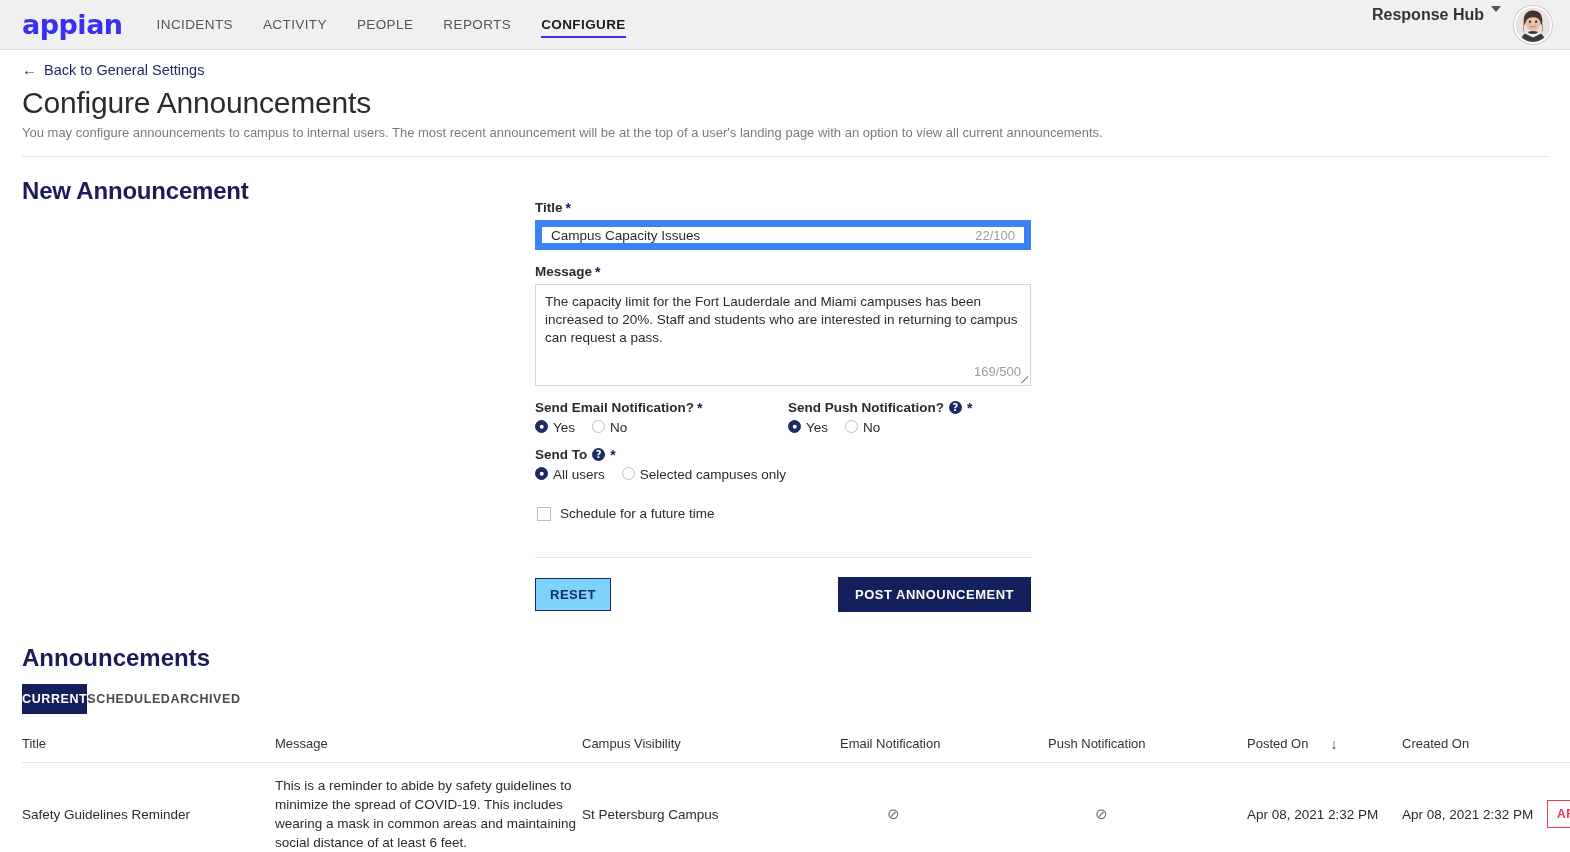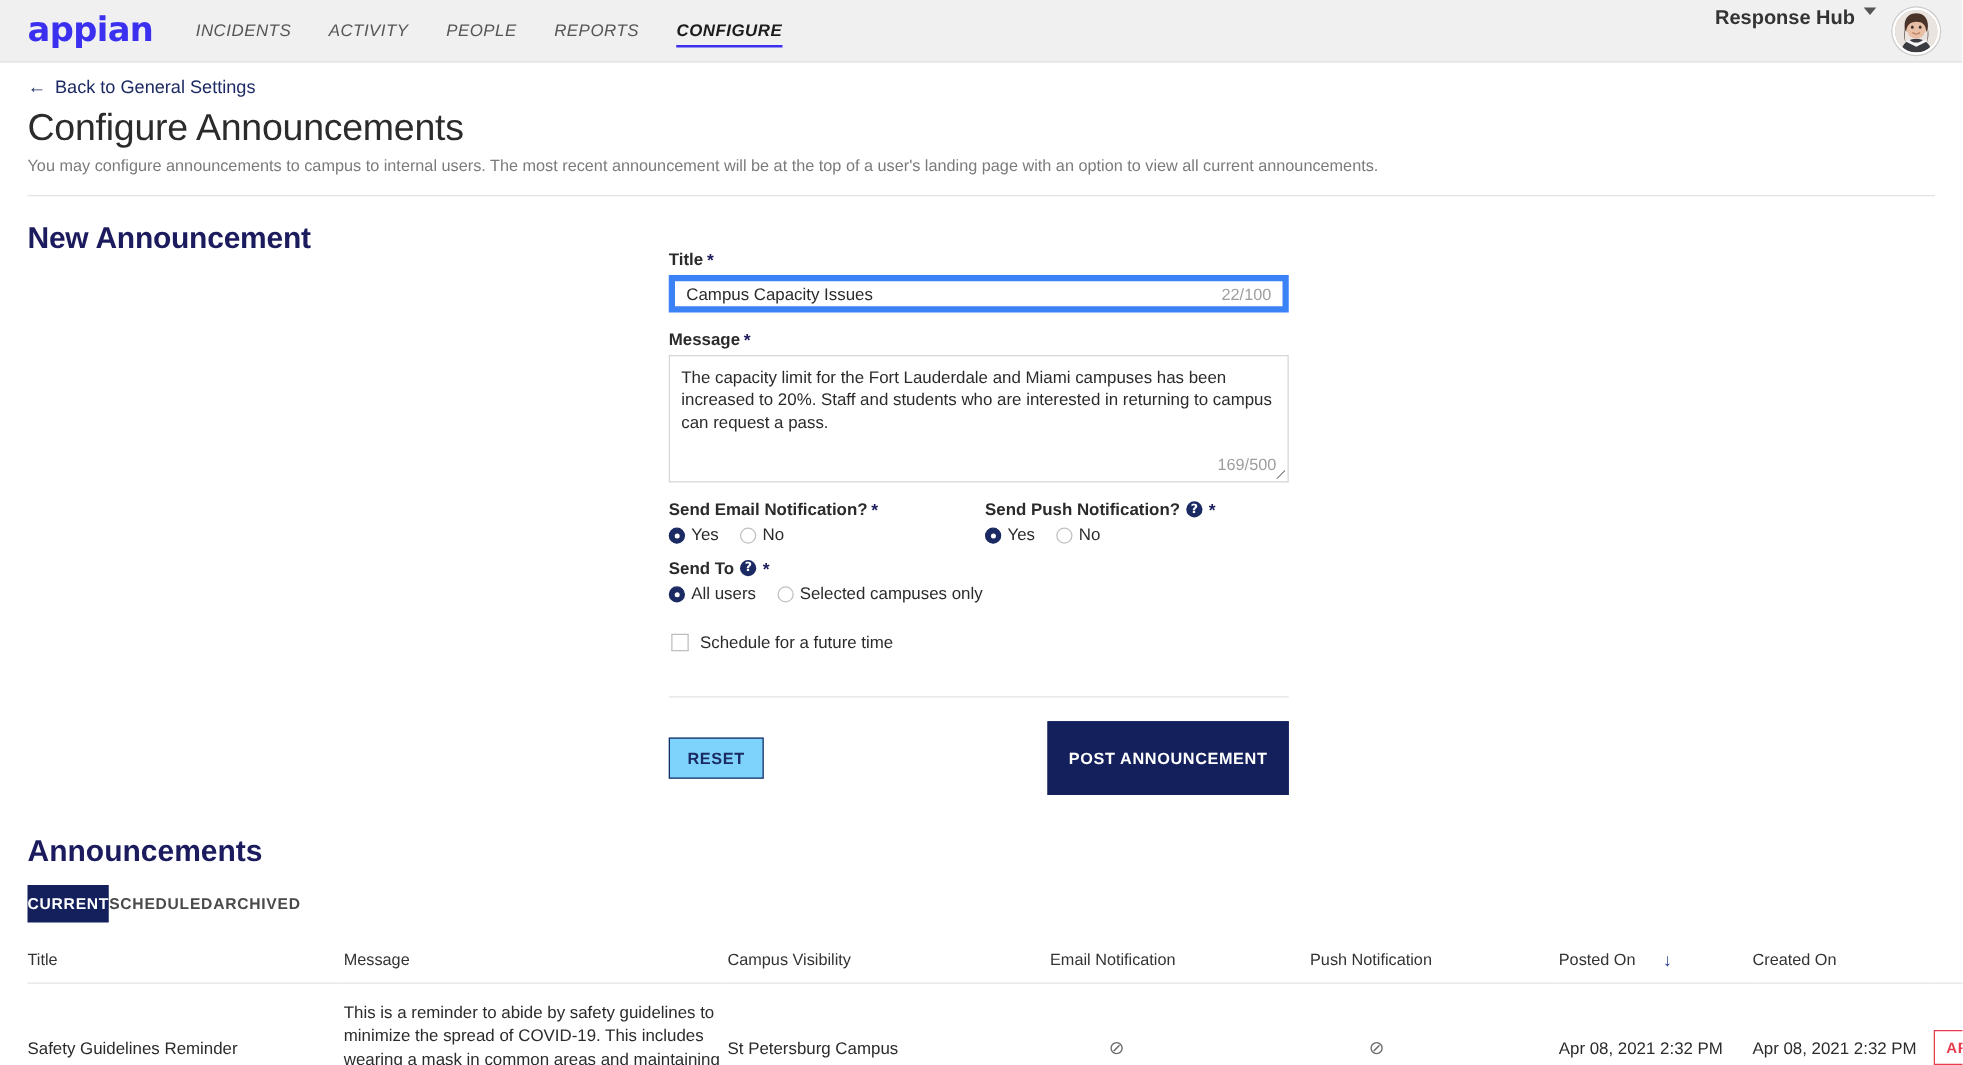--- a/index.html
+++ b/index.html
@@ -35,21 +35,20 @@
   .navlink {
     font-size: 13.5px;
     letter-spacing: 0.4px;
     color: #555555;
     height: 100%;
     display: flex;
     align-items: center;
     position: relative;
     cursor: pointer;
     padding-top: 0;
-    font-style: italic;
   }
   .navlink.active { color: #1c1c1c; font-weight: 700; }
   .navlink.active::after {
     content: "";
     position: absolute;
     left: 0; right: 0; bottom: 11px;
     height: 2.5px;
     background: #3b2ff0;
   }
   .nav-right {
@@ -148,21 +147,21 @@
     font-size: 10px;
     font-weight: 700;
     line-height: 1;
     margin: 0 2px;
     cursor: pointer;
     font-family: "DejaVu Sans", sans-serif;
   }
   .text-input {
     width: 100%;
     height: 30px;
-    border: 5px solid #3b82f6;
+    border: 7px solid #3b82f6;
     background: #fff;
     display: flex;
     align-items: center;
     padding: 0 9px;
     font-size: 13.5px;
     position: relative;
     gap: 28px;
   }
   .text-input .value { color: #2b2b2b; flex: 1; }
   .counter { color: #9e9e9e; font-size: 13px; }
@@ -196,21 +195,21 @@
     position: absolute;
     right: 1px; bottom: 1px;
     width: 7px; height: 7px;
     background:
       linear-gradient(135deg, transparent 45%, #9a9a9a 45%, #9a9a9a 58%, transparent 58%);
   }
 
   .radio-cols { display: flex; }
   .radio-col-1 { width: 253px; }
   .radio-group { display: flex; align-items: center; gap: 6px; margin-top: 2px; }
-  .radio-item { display: flex; align-items: flex-end; gap: 5px; cursor: pointer; margin-right: 11px; }
+  .radio-item { display: flex; align-items: flex-start; gap: 5px; cursor: pointer; margin-right: 11px; }
   .radio {
     width: 13px; height: 13px;
     border-radius: 50%;
     border: 1.5px solid #c0c0c0;
     background: #fff;
     flex: none;
     position: relative;
   }
   .radio.checked {
     border-color: #1b2a63;
@@ -261,21 +260,21 @@
     cursor: pointer;
     font-family: "Liberation Sans", sans-serif;
   }
   .btn-post {
     background: #13205c;
     border: 1.5px solid #13205c;
     color: #ffffff;
     font-size: 13px;
     font-weight: 700;
     letter-spacing: 0.5px;
-    padding: 21px 16px;
+    padding: 9px 16px;
     cursor: pointer;
     font-family: "Liberation Sans", sans-serif;
   }
 
   
   h2.list-title {
     font-size: 24px;
     font-weight: 700;
     color: #1b1b5e;
     margin: 32px 0 0 22px;

